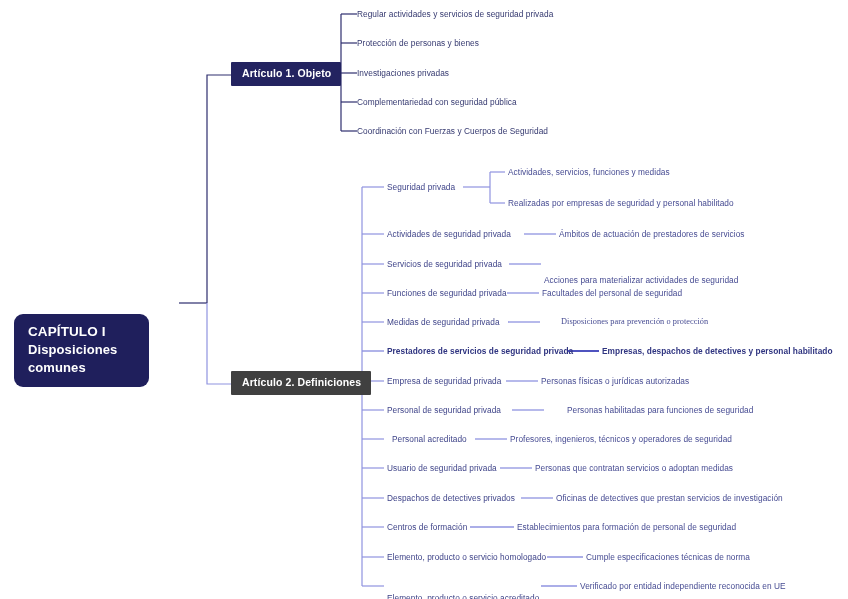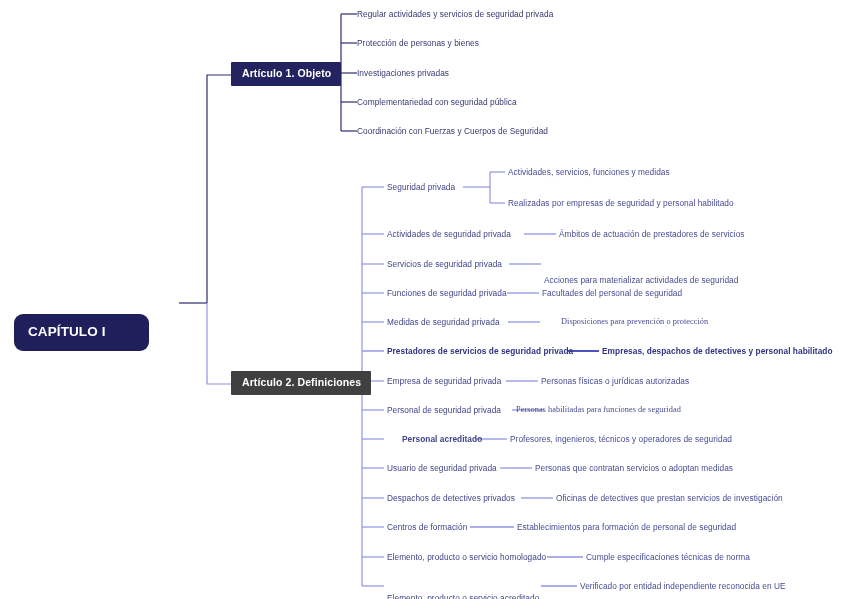--- a/index.html
+++ b/index.html
@@ -129,20 +129,21 @@
     <path d="M475 439 H507" stroke="#8f93e0" stroke-width="1.3" fill="none"></path>
     <path d="M500 468 H532" stroke="#8f93e0" stroke-width="1.3" fill="none"></path>
     <path d="M521 498 H553" stroke="#8f93e0" stroke-width="1.3" fill="none"></path>
     <path d="M470 527 H514" stroke="#8f93e0" stroke-width="1.3" fill="none"></path>
     <path d="M547 557 H583" stroke="#8f93e0" stroke-width="1.3" fill="none"></path>
     <path d="M541 586 H577" stroke="#8f93e0" stroke-width="1.3" fill="none"></path>
   </svg>
 
   <div class="node root-node">
     <div class="l1">CAPÍTULO I</div>
+    <div class="l2">Disposiciones comunes</div>
   </div>
 
   <div class="node branch-node" id="node-art1">
     <span>Artículo 1. Objeto</span>
   </div>
 
   <div class="leaf a1" style="left:357px; top:14px;">Regular actividades y servicios de seguridad privada</div>
   <div class="leaf a1" style="left:357px; top:43px;">Protección de personas y bienes</div>
   <div class="leaf a1" style="left:357px; top:73px;">Investigaciones privadas</div>
   <div class="leaf a1" style="left:357px; top:102px;">Complementariedad con seguridad pública</div>
@@ -168,23 +169,23 @@
   <div class="leaf def" style="left:387px; top:322px;">Medidas de seguridad privada</div>
   <div class="leaf desc" style="left:561px; top:322px;font-family:Liberation Serif, serif;">Disposiciones para prevención o protección</div>
 
   <div class="leaf def strong" style="left:387px; top:351px;">Prestadores de servicios de seguridad privada</div>
   <div class="leaf desc strong" style="left:602px; top:351px;">Empresas, despachos de detectives y personal habilitado</div>
 
   <div class="leaf def" style="left:387px; top:381px;">Empresa de seguridad privada</div>
   <div class="leaf desc" style="left:541px; top:381px;">Personas físicas o jurídicas autorizadas</div>
 
   <div class="leaf def" style="left:387px; top:410px;">Personal de seguridad privada</div>
-  <div class="leaf desc" style="left:516px; top:410px;font-family:Liberation Serif, serif;">Personas habilitadas para funciones de seguridad</div>
-
-  <div class="leaf def" style="left:402px; top:439px;font-weight:bold;">Personal acreditado</div>
+  <div class="leaf desc" style="left:567px; top:410px;">Personas habilitadas para funciones de seguridad</div>
+
+  <div class="leaf def" style="left:392px; top:439px;">Personal acreditado</div>
   <div class="leaf desc" style="left:510px; top:439px;">Profesores, ingenieros, técnicos y operadores de seguridad</div>
 
   <div class="leaf def" style="left:387px; top:468px;">Usuario de seguridad privada</div>
   <div class="leaf desc" style="left:535px; top:468px;">Personas que contratan servicios o adoptan medidas</div>
 
   <div class="leaf def" style="left:387px; top:498px;">Despachos de detectives privados</div>
   <div class="leaf desc" style="left:556px; top:498px;">Oficinas de detectives que prestan servicios de investigación</div>
 
   <div class="leaf def" style="left:387px; top:527px;">Centros de formación</div>
   <div class="leaf desc" style="left:517px; top:527px;">Establecimientos para formación de personal de seguridad</div>

